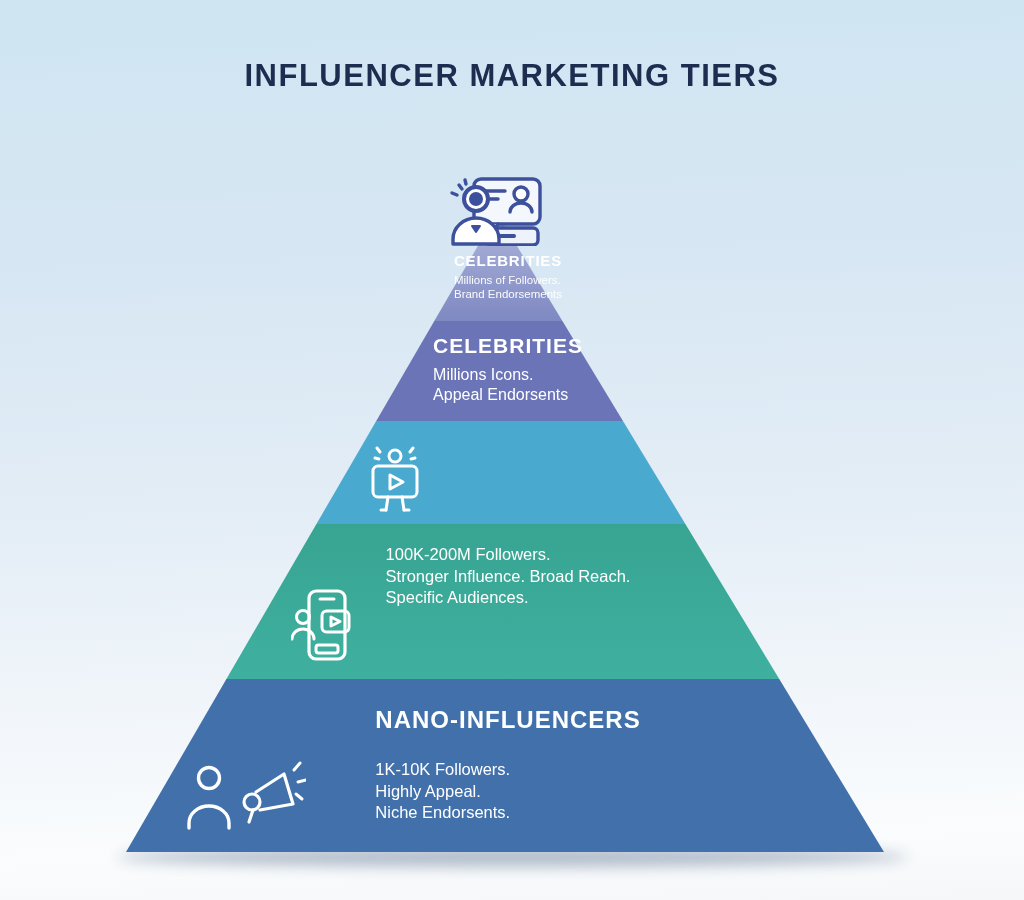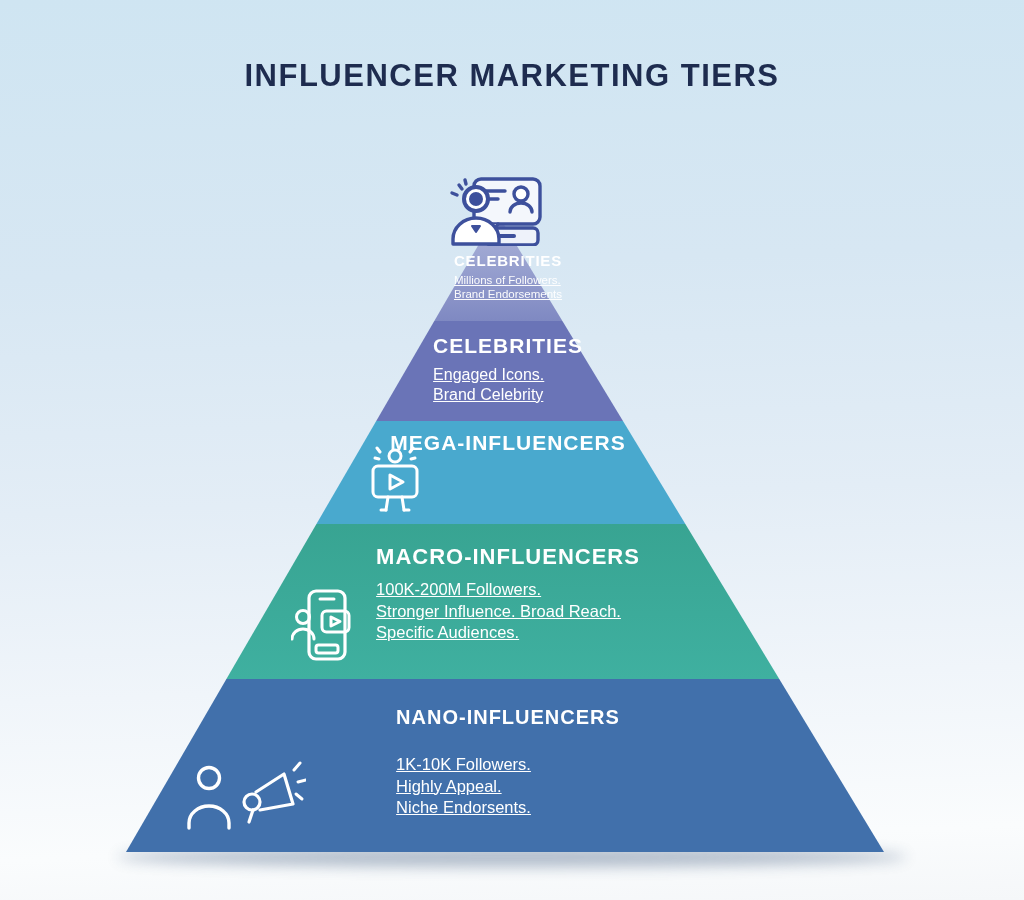--- a/index.html
+++ b/index.html
@@ -12,30 +12,30 @@
     position:absolute;top:58px;left:0;width:100%;
     text-align:center;font-size:31px;font-weight:800;letter-spacing:1.5px;
     color:#1e2c4f;
   }
   .pyr-svg{position:absolute;left:0;top:0;}
   .tier-text{
     position:absolute;left:508px;transform:translateX(-50%);
     color:#ffffff;white-space:nowrap;
   }
   .tier-title{font-weight:800;letter-spacing:1px;}
-  .tier-lines{font-weight:400;text-decoration:underline;}
+  .tier-lines{font-weight:400;}
   .t1 .tier-title{font-size:15px;margin-bottom:4px;letter-spacing:0.8px;}
   .t1 .tier-lines{font-size:11.5px;line-height:14px;opacity:0.96;}
   .t2 .tier-title{font-size:21px;margin-bottom:7px;}
   .t2 .tier-lines{font-size:16px;line-height:20px;}
   .t3 .tier-title{font-size:21px;margin-bottom:8px;}
   .t3 .tier-lines{font-size:16.5px;line-height:21px;}
   .t4 .tier-title{font-size:22px;margin-bottom:9px;}
   .t4 .tier-lines{font-size:16.5px;line-height:21.5px;}
-  .t5 .tier-title{font-size:20px;}
+  .t5 .tier-title{font-size:24px;}
   .t5 .tier-lines{font-size:16.5px;line-height:21.5px;margin-top:25px;}
   .icon{position:absolute;}
   .wicon path,.wicon rect,.wicon circle,.wicon line,.wicon polygon{
     fill:none;stroke:#ffffff;stroke-linecap:round;stroke-linejoin:round;
   }
 </style>
 </head>
 <body>
 
 <div class="stage">
@@ -130,31 +130,29 @@
     <div class="tier-title">CELEBRITIES</div>
     <div class="tier-lines">
       <div>Millions of Followers.</div>
       <div>Brand Endorsements</div>
     </div>
   </div>
 
   <div class="tier-text t2" style="top:334px;">
     <div class="tier-title">CELEBRITIES</div>
     <div class="tier-lines">
-      <div>Engaged Icons.</div>
-      <div>Brand Celebrity</div>
+      <div>Millions Icons.</div>
+      <div>Appeal Endorsents</div>
     </div>
   </div>
 
   <div class="tier-text t3" style="top:431px;">
-    <div class="tier-title">MEGA-INFLUENCERS</div>
   </div>
 
   <div class="tier-text t4" style="top:544px;">
-    <div class="tier-title">MACRO-INFLUENCERS</div>
     <div class="tier-lines">
       <div>100K-200M Followers.</div>
       <div>Stronger Influence. Broad Reach.</div>
       <div>Specific Audiences.</div>
     </div>
   </div>
 
   <div class="tier-text t5" style="top:706px;">
     <div class="tier-title">NANO-INFLUENCERS</div>
     <div class="tier-lines">

